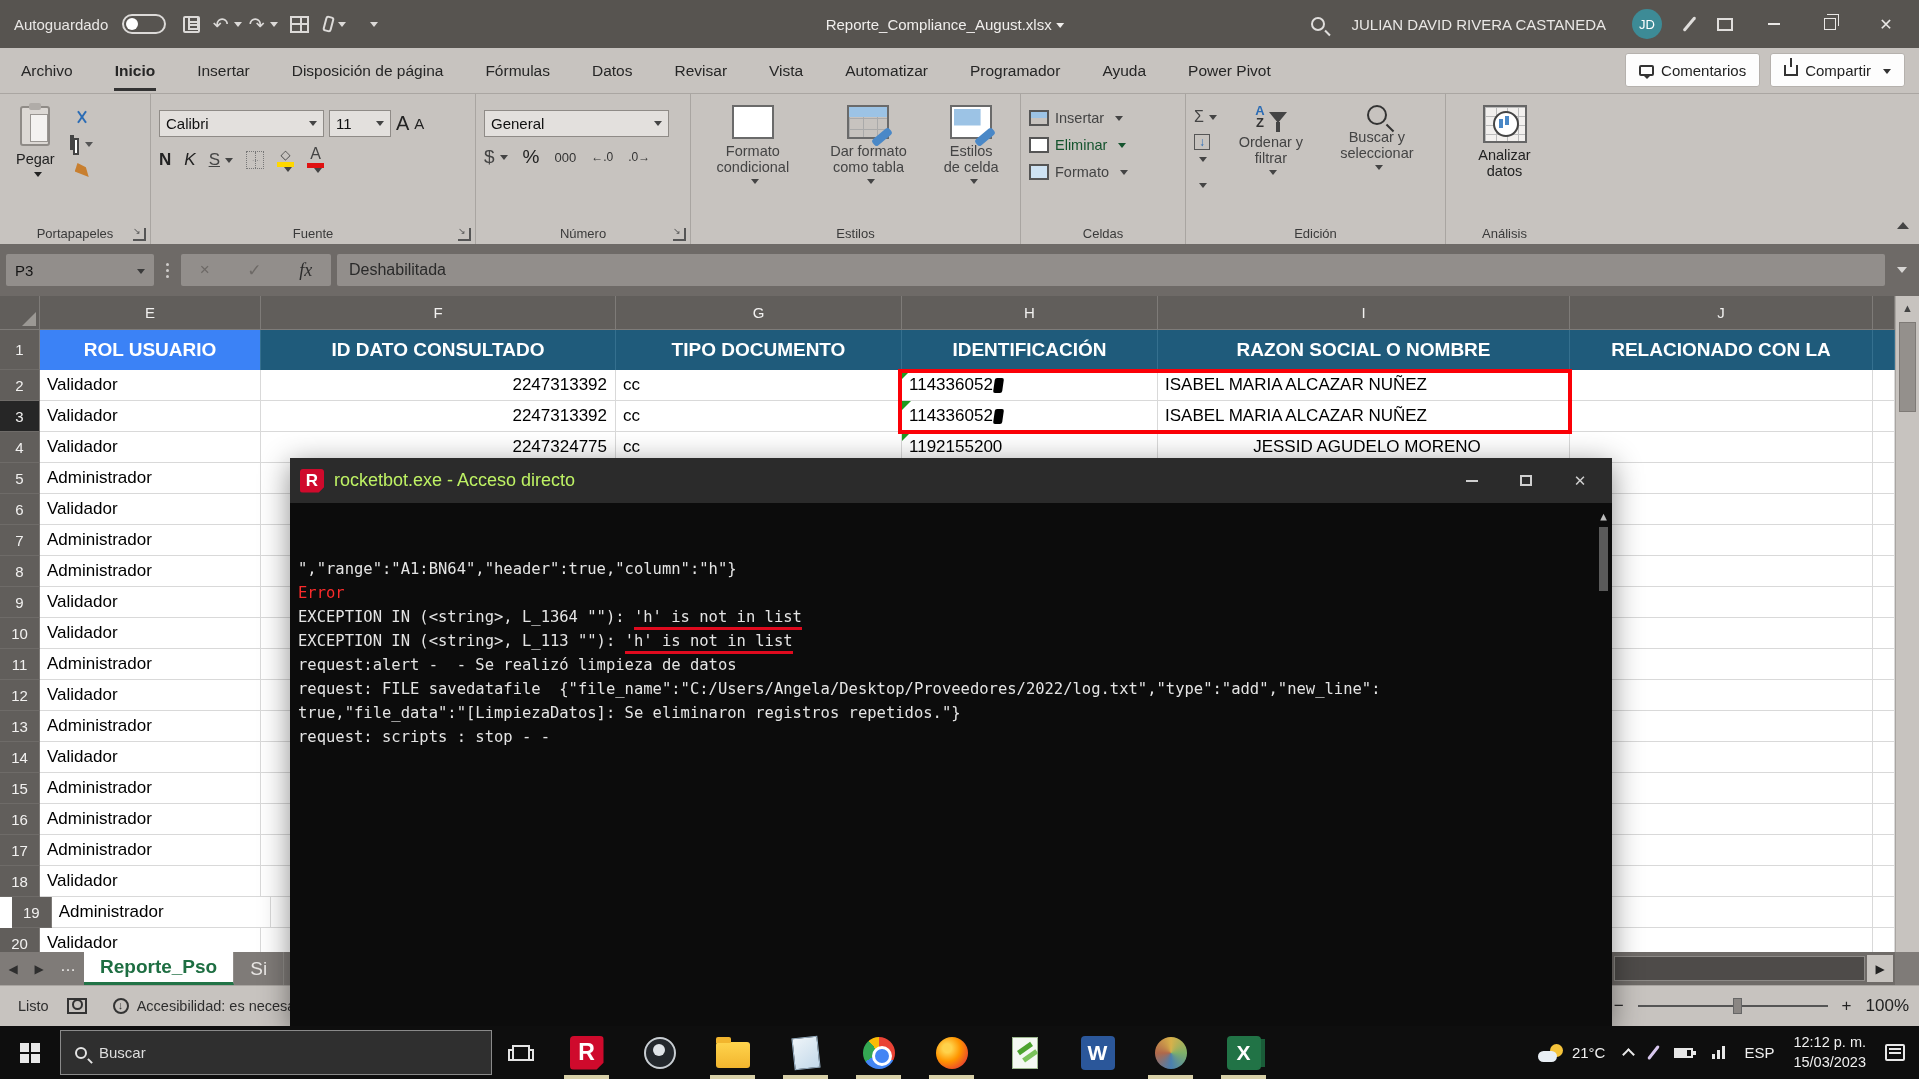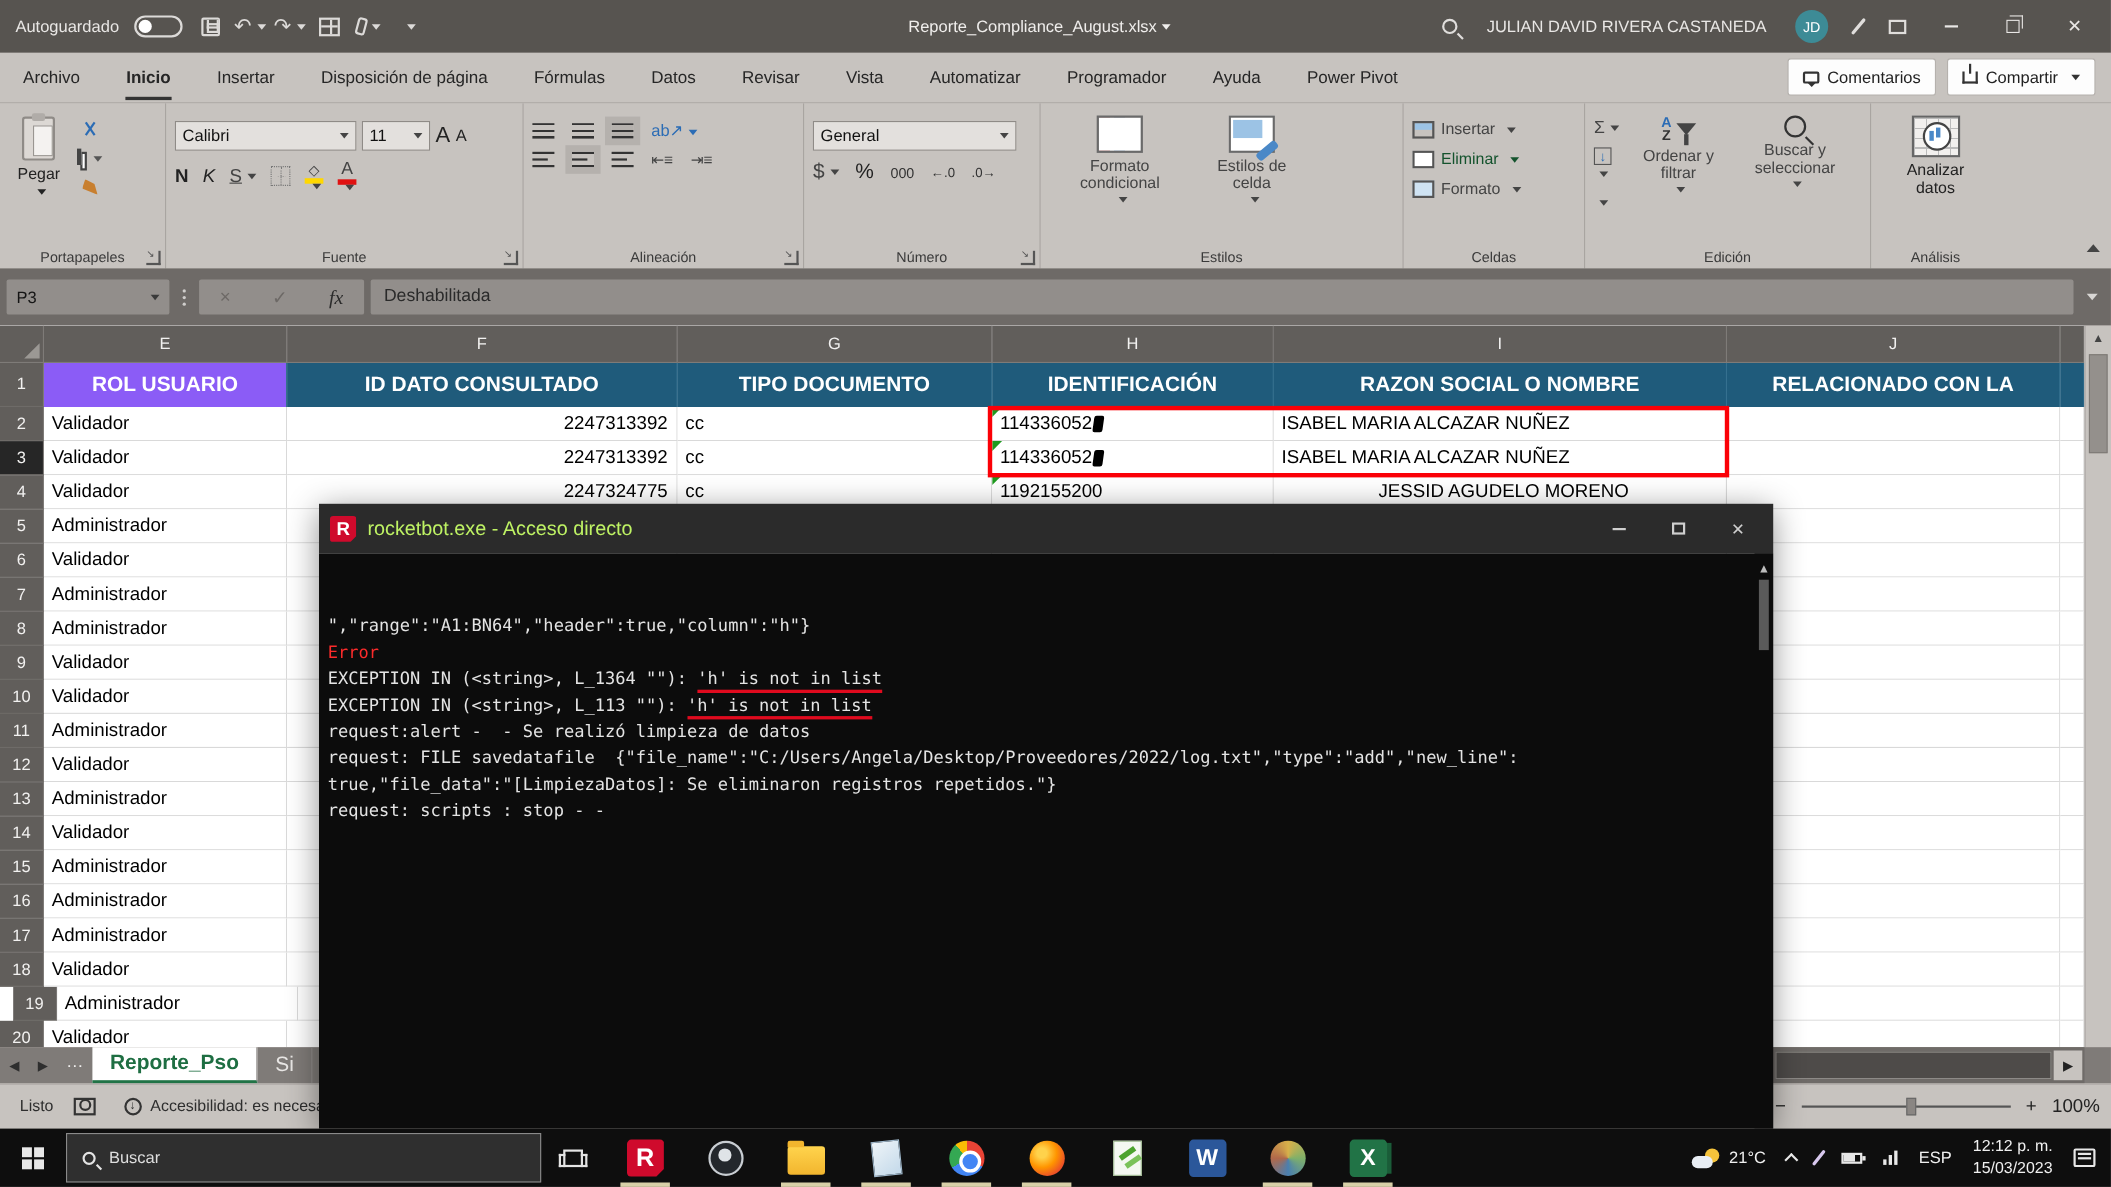--- a/index.html
+++ b/index.html
@@ -338,39 +338,20 @@
           <span class="colorbar dd" style="color:#444">
               <span>A</span>
               <span class="bar" id="fontcolorbar" style="background: rgb(224, 17, 17);"></span>
             </span>
         </div>
       </div>
       <span class="glabel">Fuente</span>
       <span class="launcher"></span>
     </div>
 
-    <div class="rgroup" style="width:255px">
-      <div class="fontrow">
-        <div style="display:flex; gap:16px; align-items:center;">
-          <span class="alignic"></span>
-          <span class="alignic"></span>
-          <span class="alignic alselected"></span>
-          <span class="dd" style="color:#444; font-size:15px; color:#2b6cb5;">ab↗</span>
-        </div>
-        <div style="display:flex; gap:16px; align-items:center;">
-          <span class="alignic short"></span>
-          <span class="alignic short alselected"></span>
-          <span class="alignic short"></span>
-          <span style="font-size:14px; color:#444;">⇤≡</span>
-          <span style="font-size:14px; color:#444;">⇥≡</span>
-        </div>
-      </div>
-      <span class="glabel">Alineación</span>
-      <span class="launcher"></span>
-    </div>
 
     <div class="rgroup" style="width:215px">
       <div class="fontrow" style="width:100%">
         <span class="selbox" style="width:185px">
             <span>General</span>
             <span class="caret"></span>
           </span>
         <div style="display:flex; gap:15px; align-items:center;">
           <span class="numbig dd" style="color:#444"><span>$</span></span>
           <span class="numbig">%</span>
@@ -380,20 +361,26 @@
         </div>
       </div>
       <span class="glabel">Número</span>
       <span class="launcher"></span>
     </div>
 
     <div class="rgroup" style="width:330px">
       <div class="stylebtn dd" style="color:#444">
         <span class="styleic cond"></span>
         <span>Formato condicional</span>
+      </div>
+      <div class="stylebtn dd" style="color:#444">
+        <span class="styleic tbl">
+            <span class="brush"></span>
+          </span>
+        <span>Dar formato como tabla</span>
       </div>
       <div class="stylebtn dd" style="color:#444; width:96px;">
         <span class="styleic" style="background:linear-gradient(#9cc3e5 0 0) 2px 2px/70% 55% no-repeat,#fff">
             <span class="brush"></span>
           </span>
         <span>Estilos de celda</span>
       </div>
       <span class="glabel">Estilos</span>
     </div>
 
@@ -477,21 +464,21 @@
         <div class="hdr-cell" style="width: 221px;">E</div>
         <div class="hdr-cell" style="width: 355px;">F</div>
         <div class="hdr-cell" style="width: 286px;">G</div>
         <div class="hdr-cell" style="width: 256px;">H</div>
         <div class="hdr-cell" style="width: 412px;">I</div>
         <div class="hdr-cell" style="width: 303px;">J</div>
         <div class="hdr-cell" style="width: 22px;"></div>
       </div>
       <div class="blue-row">
         <div class="num-cell" style="width: 40px;">1</div>
-        <div class="blue-cell" style="width: 221px; background: #8b5cf6;">ROL USUARIO</div>
+        <div class="blue-cell" style="width: 221px; background: #3b82f6;">ROL USUARIO</div>
         <div class="blue-cell" style="width: 355px; background: rgb(31, 91, 123);">ID DATO CONSULTADO</div>
         <div class="blue-cell" style="width: 286px; background: rgb(31, 91, 123);">TIPO DOCUMENTO</div>
         <div class="blue-cell" style="width: 256px; background: rgb(31, 91, 123);">IDENTIFICACIÓN</div>
         <div class="blue-cell" style="width: 412px; background: rgb(31, 91, 123);">RAZON SOCIAL O NOMBRE</div>
         <div class="blue-cell" style="width: 303px; background: rgb(31, 91, 123);">RELACIONADO CON LA</div>
         <div class="blue-cell" style="width: 22px; background: rgb(31, 91, 123);"></div>
       </div>
       <div class="data-row">
         <div class="num-cell" style="width: 40px;">2</div>
         <div class="cell al" style="width: 221px;">

